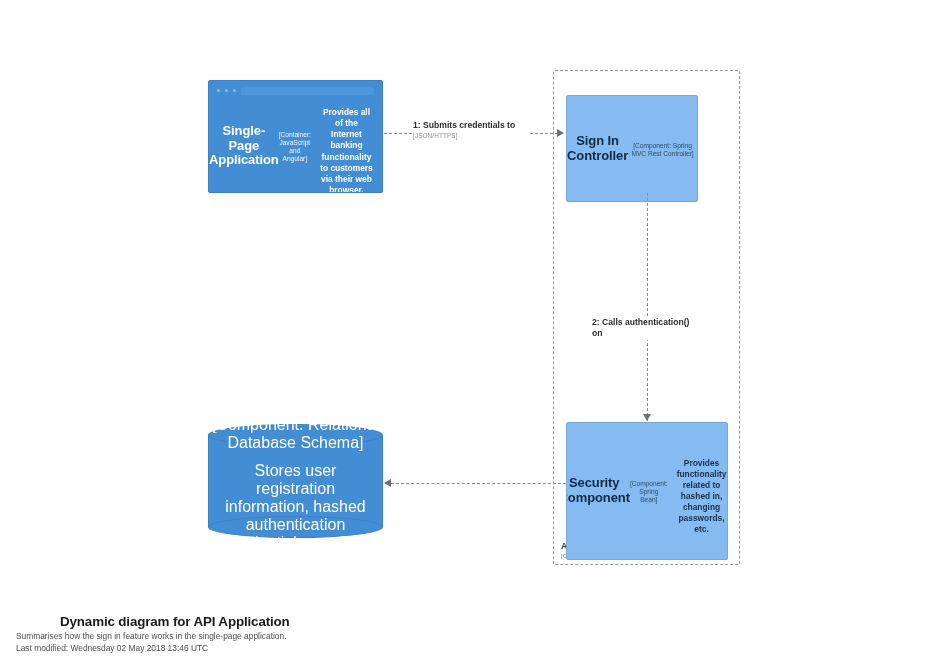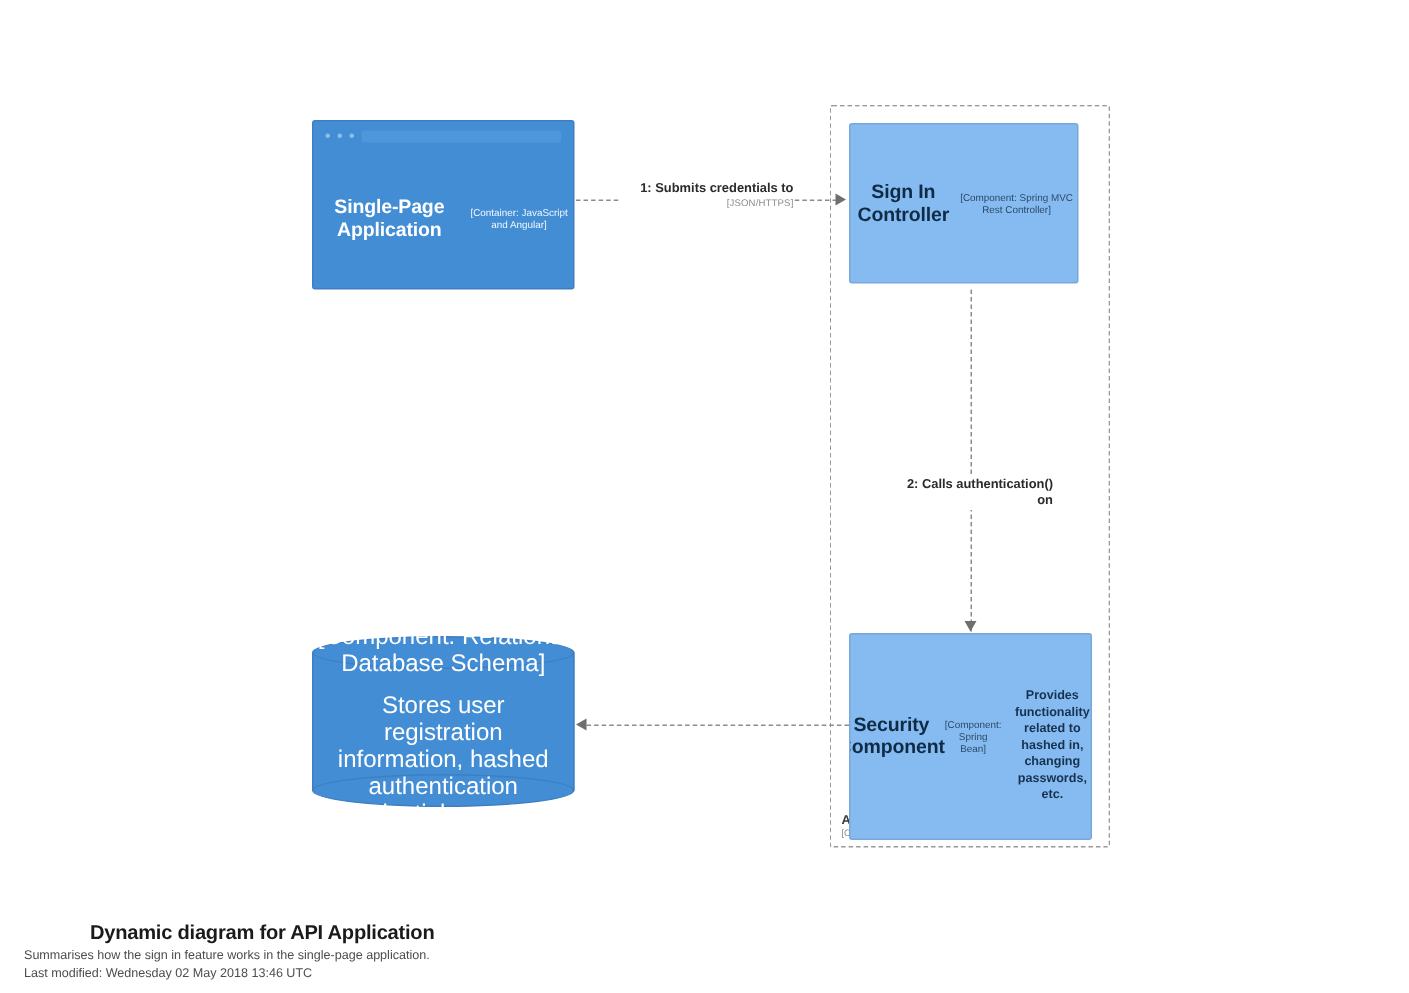--- a/index.html
+++ b/index.html
@@ -105,21 +105,21 @@
   }
   .arrow-left{
     border-top:4.6px solid transparent;border-bottom:4.6px solid transparent;
     border-right:7.5px solid #6f6f6f;
   }
   .arrow-down{
     border-left:4.6px solid transparent;border-right:4.6px solid transparent;
     border-top:7.5px solid #6f6f6f;
   }
   .edge-label{
-    position:absolute;text-align:right;line-height:1.28;
+    position:absolute;text-align:left;line-height:1.28;
     color:#2b2b2b;font-size:8.6px;font-weight:bold;
     background:#ffffff;
   }
   .edge-tech{
     display:block;font-size:6.4px;font-weight:normal;color:#8d8d8d;
     margin-top:1px;letter-spacing:.1px;
   }
 
   
   .footer{position:absolute;left:16px;}
@@ -143,23 +143,24 @@
 
   <div class="node container" style="left:208px;top:80px;width:175px;height:113px;padding-top:19px;">
     <div class="browser-chrome">
       <div class="chrome-dot" style="left:8px;"></div>
       <div class="chrome-dot" style="left:16px;"></div>
       <div class="chrome-dot" style="left:24px;"></div>
       <div class="chrome-bar" style="left:32px;top:5.5px;height:8px;"></div>
     </div>
     <div class="title">Single-Page Application</div>
     <div class="meta">[Container: JavaScript and Angular]</div>
-  </div>
-
-  <div class="node component" style="left:566px;top:82px;width:153px;height:107px;">
+    <div class="desc">Provides all of the Internet banking functionality to customers via their web browser.</div>
+  </div>
+
+  <div class="node component" style="left:566px;top:95px;width:132px;height:107px;">
     <div class="title">Sign In Controller</div>
     <div class="meta">[Component: Spring MVC Rest Controller]</div>
   </div>
 
   <div class="cylinder" style="left:208px;top:424px;width:175px;height:114px;">
     <div class="cyl-body" style="top:11px;height:92px;"></div>
     <div class="cyl-cap" style="top:0px;"></div>
     <div class="cyl-cap" style="top:92px;"></div>
     <div class="cyl-text" style="top:20px;height:80px;">
       <div class="title">Database</div>

